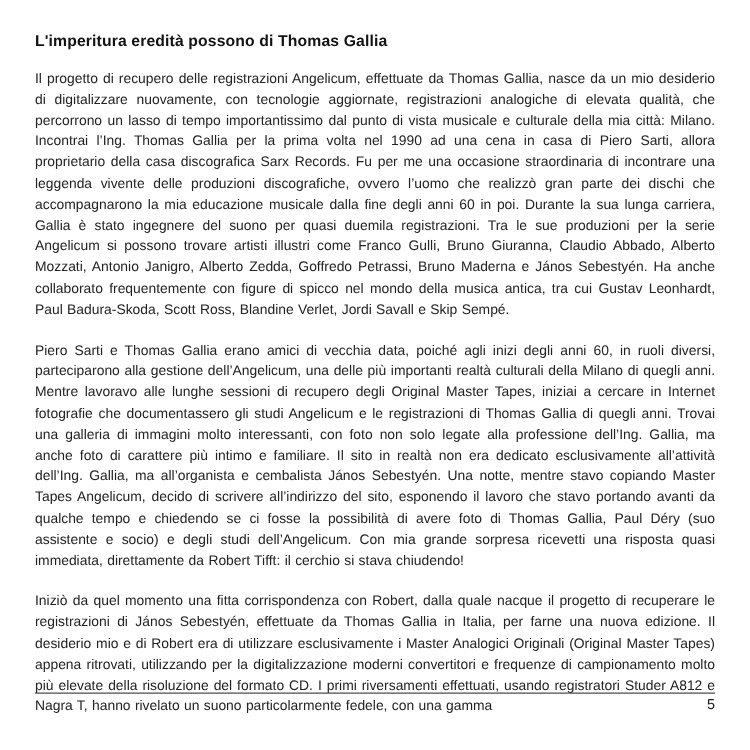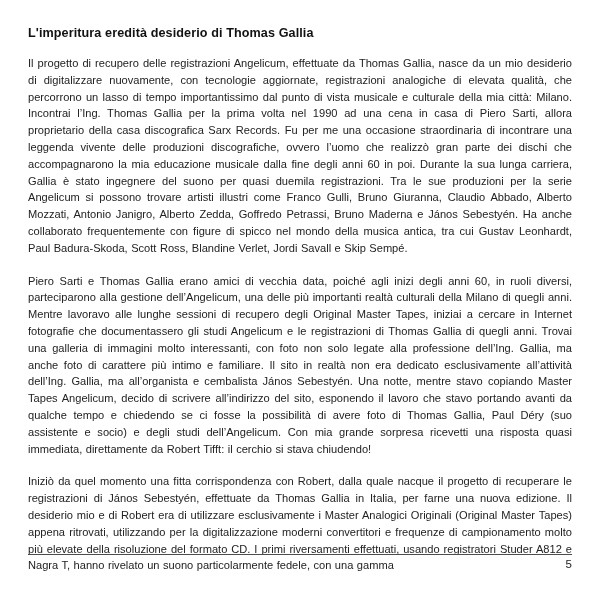--- a/index.html
+++ b/index.html
@@ -53,21 +53,21 @@
     text-align: right;
     font-size: 11.5px;
     color: #1d1d1d;
     margin-top: 3px;
   }
 </style>
 </head>
 <body>
 
 <div class="page">
-  <h1 class="doc-title"><span>L'imperitura eredità desiderio di Thomas Gallia</span></h1>
+  <h1 class="doc-title"><span>L'imperitura eredità possono di Thomas Gallia</span></h1>
 
   <p class="body-par">Il progetto di recupero delle registrazioni Angelicum, effettuate da Thomas Gallia, nasce da un mio desiderio di digitalizzare nuovamente, con tecnologie aggiornate, registrazioni analogiche di elevata qualità, che percorrono un lasso di tempo importantissimo dal punto di vista musicale e culturale della mia città: Milano. Incontrai l’Ing. Thomas Gallia per la prima volta nel 1990 ad una cena in casa di Piero Sarti, allora proprietario della casa discografica Sarx Records. Fu per me una occasione straordinaria di incontrare una leggenda vivente delle produzioni discografiche, ovvero l’uomo che realizzò gran parte dei dischi che accompagnarono la mia educazione musicale dalla fine degli anni 60 in poi. Durante la sua lunga carriera, Gallia è stato ingegnere del suono per quasi duemila registrazioni. Tra le sue produzioni per la serie Angelicum si possono trovare artisti illustri come Franco Gulli, Bruno Giuranna, Claudio Abbado, Alberto Mozzati, Antonio Janigro, Alberto Zedda, Goffredo Petrassi, Bruno Maderna e János Sebestyén. Ha anche collaborato frequentemente con figure di spicco nel mondo della musica antica, tra cui Gustav Leonhardt, Paul Badura-Skoda, Scott Ross, Blandine Verlet, Jordi Savall e Skip Sempé.</p>
 
   <p class="body-par">Piero Sarti e Thomas Gallia erano amici di vecchia data, poiché agli inizi degli anni 60, in ruoli diversi, parteciparono alla gestione dell’Angelicum, una delle più importanti realtà culturali della Milano di quegli anni. Mentre lavoravo alle lunghe sessioni di recupero degli Original Master Tapes, iniziai a cercare in Internet fotografie che documentassero gli studi Angelicum e le registrazioni di Thomas Gallia di quegli anni. Trovai una galleria di immagini molto interessanti, con foto non solo legate alla professione dell’Ing. Gallia, ma anche foto di carattere più intimo e familiare. Il sito in realtà non era dedicato esclusivamente all’attività dell’Ing. Gallia, ma all’organista e cembalista János Sebestyén. Una notte, mentre stavo copiando Master Tapes  Angelicum, decido di scrivere all’indirizzo del sito, esponendo il lavoro che stavo portando avanti da qualche tempo e chiedendo se ci fosse la possibilità di avere foto di Thomas Gallia, Paul Déry (suo assistente e socio) e degli studi dell’Angelicum. Con mia grande sorpresa ricevetti una risposta quasi immediata, direttamente da Robert Tifft: il cerchio si stava chiudendo!</p>
 
   <p class="body-par">Iniziò da quel momento una fitta corrispondenza con Robert, dalla quale nacque il progetto di recuperare le registrazioni di János Sebestyén, effettuate da Thomas Gallia in Italia, per farne una nuova edizione. Il desiderio mio e di Robert era di utilizzare esclusivamente i Master Analogici Originali (Original Master Tapes) appena ritrovati, utilizzando per la digitalizzazione moderni convertitori e frequenze di campionamento molto più elevate della risoluzione del formato CD. I primi riversamenti effettuati, usando registratori Studer A812 e Nagra T, hanno rivelato un suono particolarmente fedele, con una gamma</p>
 
   <div class="page-footer">
     <hr class="footer-rule">
     <div class="page-number">5</div>

